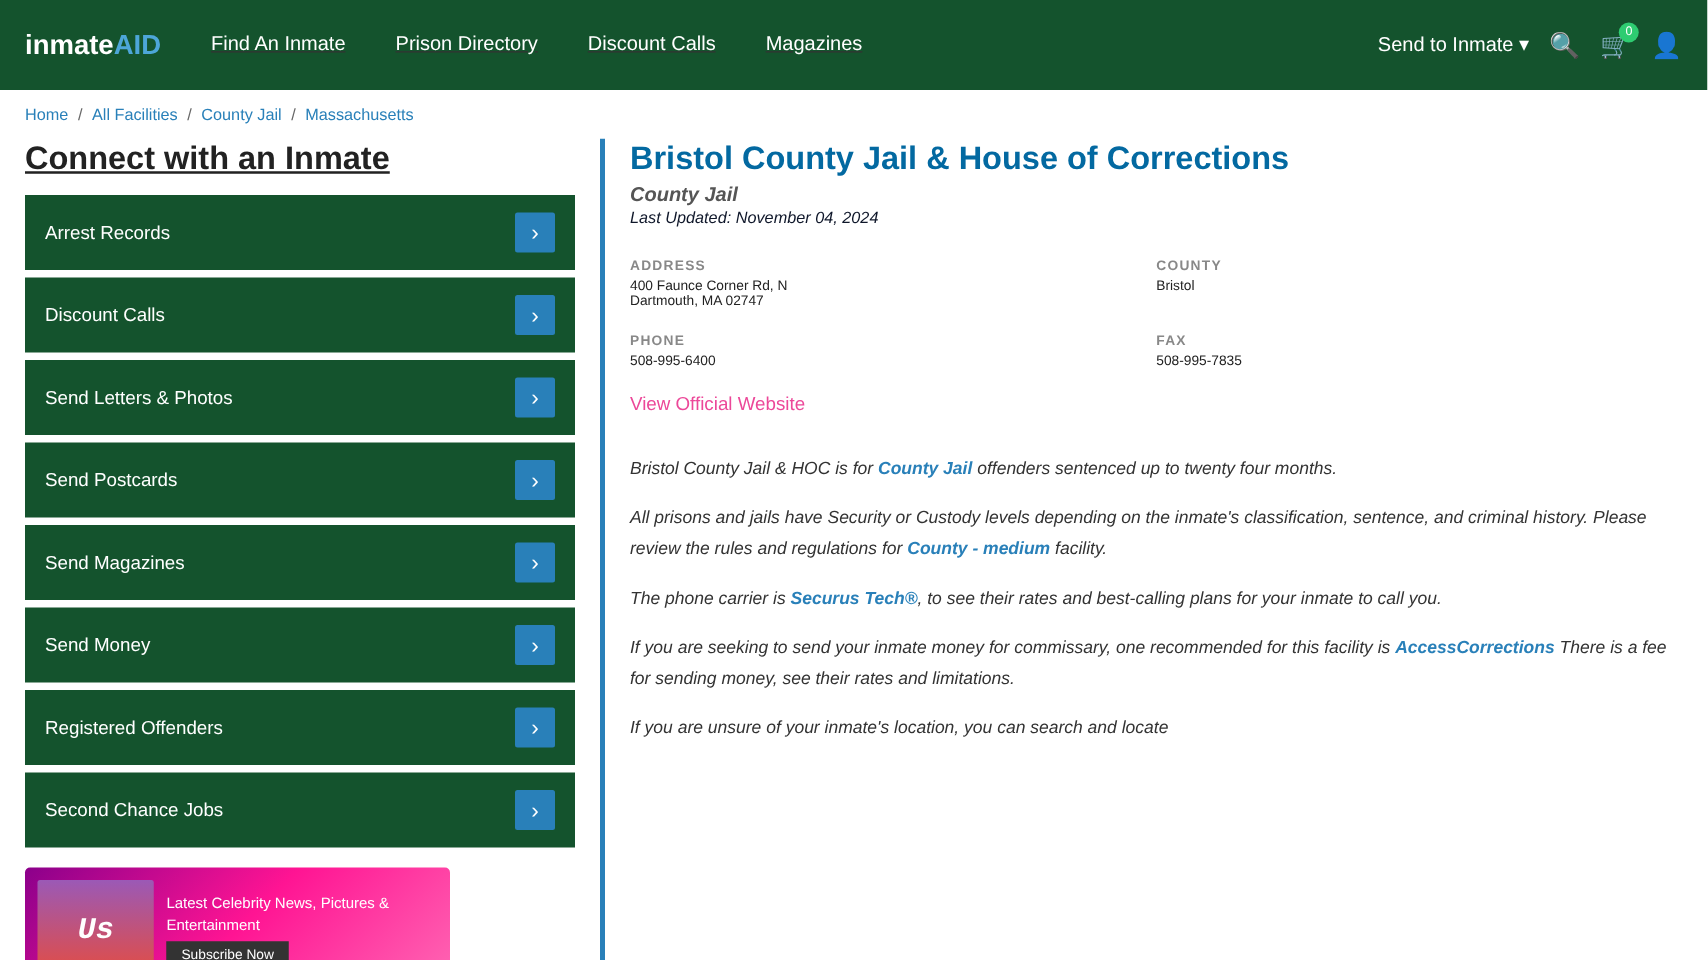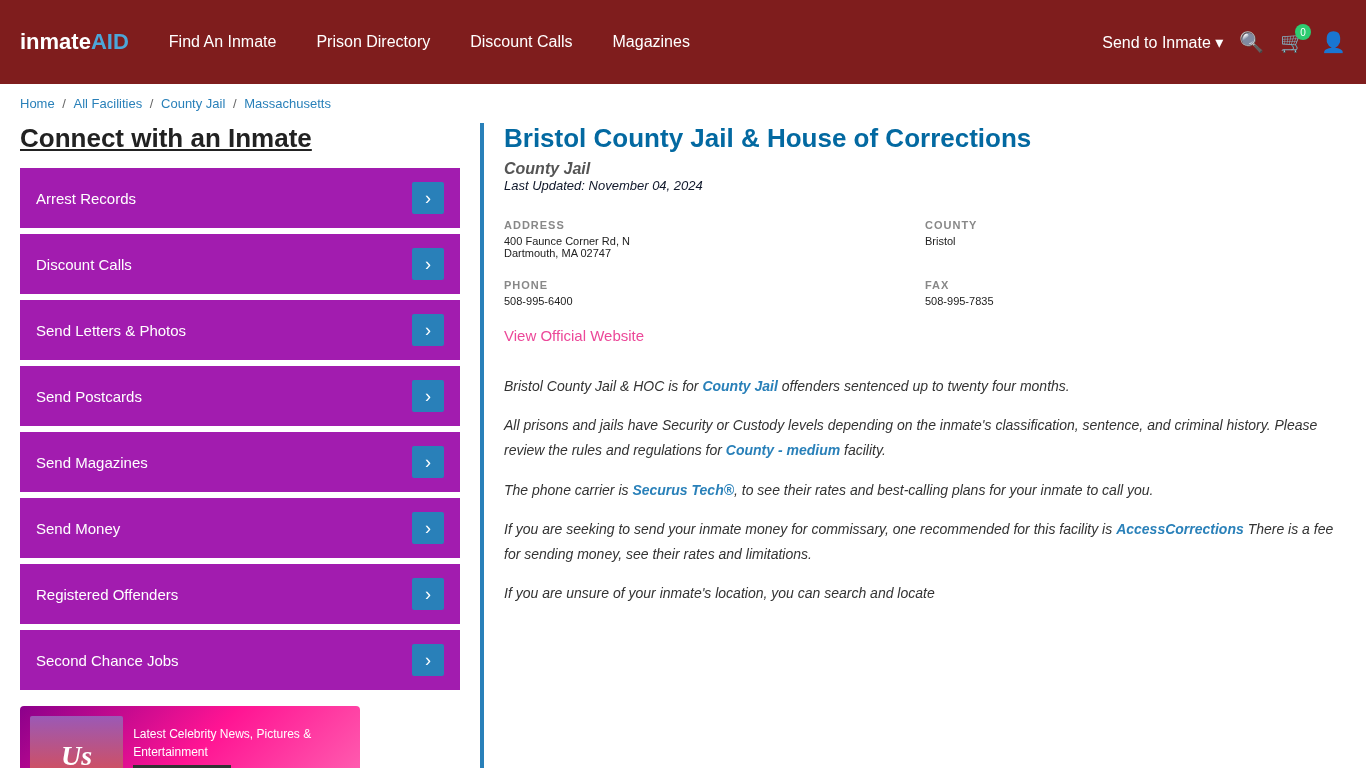--- a/index.html
+++ b/index.html
@@ -1,41 +1,42 @@
 <!DOCTYPE html>
 <html><head>
   <meta charset="utf-8">
   <style>
     * { margin: 0; padding: 0; box-sizing: border-box; }
     body { font-family: Arial, sans-serif; font-size: 14px; color: #333; background: #fff; width: 1366px; }
 
     
     header {
-      background: #7f1d1d;
-      height: 84px;
+      background: #14532d;
+      height: 72px;
       display: flex;
       align-items: center;
       padding: 0 20px;
     }
     .logo {
       display: flex;
       align-items: center;
       margin-right: 40px;
     }
     .logo-text {
       color: #fff;
       font-size: 22px;
       font-weight: bold;
     }
     .logo-text span { color: #4da6d8; }
     nav {
       display: flex;
       align-items: center;
       flex: 1;
       gap: 40px;
+      text-decoration: underline;
     }
     nav a {
       color: #fff;
       text-decoration: none;
       font-size: 16px;
       font-weight: 500;
     }
     .header-icons {
       display: flex;
       align-items: center;
@@ -103,21 +104,21 @@
       font-size: 26px;
       font-weight: bold;
       text-decoration: underline;
       margin-bottom: 14px;
       color: #222;
     }
     .sidebar-item {
       display: flex;
       align-items: center;
       justify-content: space-between;
-      background: #a21caf;
+      background: #14532d;
       color: #fff;
       padding: 14px 16px;
       margin-bottom: 6px;
       cursor: pointer;
       font-size: 15px;
       font-weight: 500;
     }
     .sidebar-arrow {
       background: #2980b9;
       width: 32px;
@@ -301,21 +302,21 @@
       <span>Registered Offenders</span>
       <div class="sidebar-arrow">›</div>
     </div>
     <div class="sidebar-item">
       <span>Second Chance Jobs</span>
       <div class="sidebar-arrow">›</div>
     </div>
 
     <div class="ad-banner">
       <div class="ad-banner-img">
-        <span style="font-style:italic; font-size:28px; font-family: Liberation Serif, serif;">Us</span>
+        <span style="font-style:italic; font-size:24px; font-family: Liberation Mono, monospace;">Us</span>
       </div>
       <div class="ad-banner-text">
         <div>Latest Celebrity News, Pictures &amp; Entertainment</div>
         <button class="ad-subscribe-btn">Subscribe Now</button>
       </div>
     </div>
   </div>
 
   <div class="content">
     <h1 class="facility-title">Bristol County Jail &amp; House of Corrections</h1>

